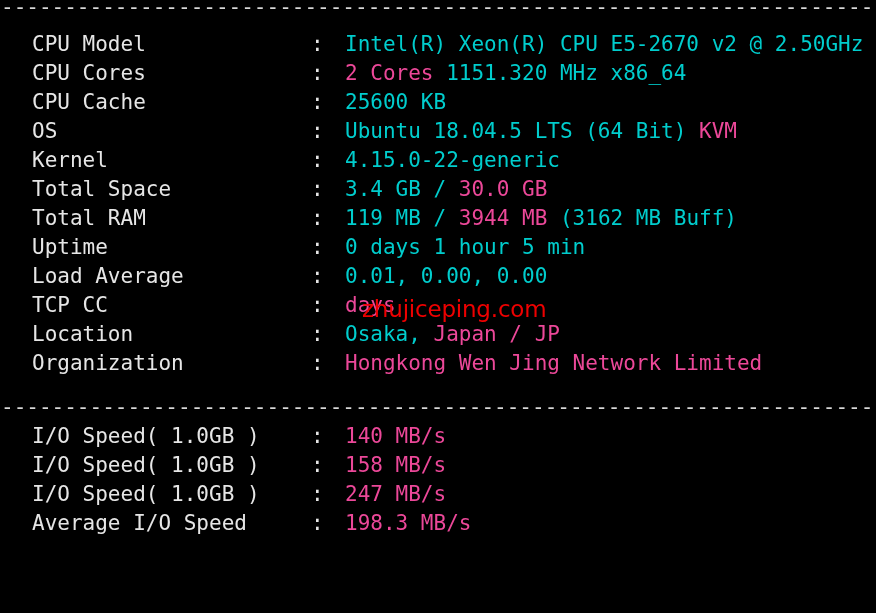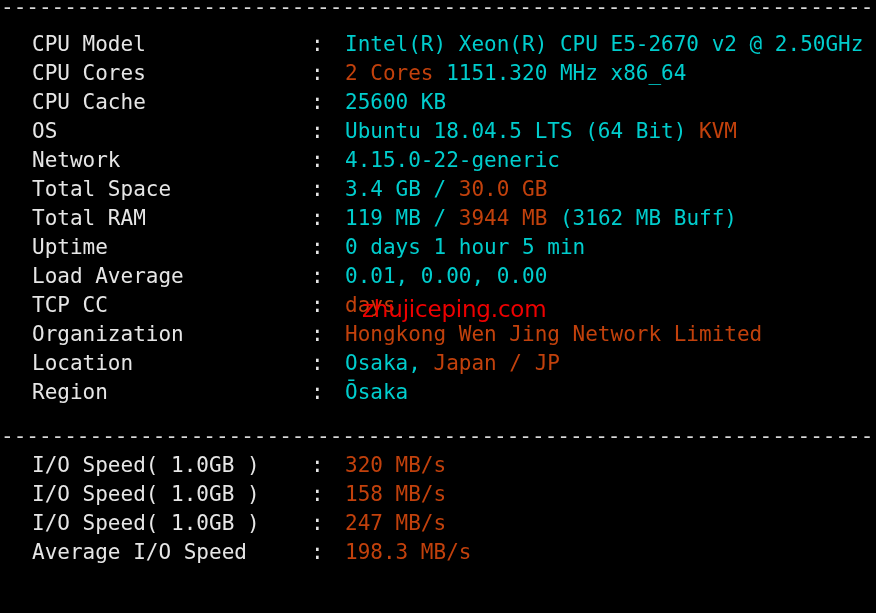--- a/index.html
+++ b/index.html
@@ -59,21 +59,21 @@
     display: inline-block;
     width: 34px;
     color: #e6e6e6;
     vertical-align: top;
   }
   .value {
     display: inline-block;
     vertical-align: top;
   }
   .c-cyan   { color: #00cdcd; }
-  .c-yellow { color: #c2410c; }
+  .c-yellow { color: #ec4899; }
 
   .gap { height: 15px; }
   .gap-sm { height: 8px; }
 
   #watermark {
     position: absolute;
     left: 362px;
     top: 298px;
     color: #ee0000;
     font-family: "DejaVu Sans", "Liberation Sans", sans-serif;
@@ -91,37 +91,36 @@
 
   <div class="sep">------------------------------------------------------------------------------------------------------------------------</div>
 
   <div class="gap-sm"></div>
 
   <div class="rows" id="system-rows">
       <div class="row"><span class="label">CPU Model</span><span class="colon">:</span><span class="value"><span class="c-cyan">Intel(R) Xeon(R) CPU E5-2670 v2 @ 2.50GHz</span></span></div>
       <div class="row"><span class="label">CPU Cores</span><span class="colon">:</span><span class="value"><span class="c-yellow">2 Cores </span><span class="c-cyan">1151.320 MHz x86_64</span></span></div>
       <div class="row"><span class="label">CPU Cache</span><span class="colon">:</span><span class="value"><span class="c-cyan">25600 KB</span></span></div>
       <div class="row"><span class="label">OS</span><span class="colon">:</span><span class="value"><span class="c-cyan">Ubuntu 18.04.5 LTS (64 Bit) </span><span class="c-yellow">KVM</span></span></div>
-      <div class="row"><span class="label">Network</span><span class="colon">:</span><span class="value"><span class="c-cyan">4.15.0-22-generic</span></span></div>
+      <div class="row"><span class="label">Kernel</span><span class="colon">:</span><span class="value"><span class="c-cyan">4.15.0-22-generic</span></span></div>
       <div class="row"><span class="label">Total Space</span><span class="colon">:</span><span class="value"><span class="c-cyan">3.4 GB / </span><span class="c-yellow">30.0 GB</span></span></div>
       <div class="row"><span class="label">Total RAM</span><span class="colon">:</span><span class="value"><span class="c-cyan">119 MB / </span><span class="c-yellow">3944 MB </span><span class="c-cyan">(3162 MB Buff)</span></span></div>
       <div class="row"><span class="label">Uptime</span><span class="colon">:</span><span class="value"><span class="c-cyan">0 days 1 hour 5 min</span></span></div>
       <div class="row"><span class="label">Load Average</span><span class="colon">:</span><span class="value"><span class="c-cyan">0.01, 0.00, 0.00</span></span></div>
       <div class="row"><span class="label">TCP CC</span><span class="colon">:</span><span class="value"><span class="c-yellow">days</span></span></div>
+      <div class="row"><span class="label">Location</span><span class="colon">:</span><span class="value"><span class="c-cyan">Osaka, </span><span class="c-yellow">Japan / JP</span></span></div>
       <div class="row"><span class="label">Organization</span><span class="colon">:</span><span class="value"><span class="c-yellow">Hongkong Wen Jing Network Limited</span></span></div>
-      <div class="row"><span class="label">Location</span><span class="colon">:</span><span class="value"><span class="c-cyan">Osaka, </span><span class="c-yellow">Japan / JP</span></span></div>
-      <div class="row"><span class="label">Region</span><span class="colon">:</span><span class="value"><span class="c-cyan">Ōsaka</span></span></div>
     </div>
 
   <div class="gap"></div>
 
   <div class="sep">------------------------------------------------------------------------------------------------------------------------</div>
 
   <div class="rows" id="io-rows">
-      <div class="row"><span class="label">I/O Speed( 1.0GB )</span><span class="colon">:</span><span class="value"><span class="c-yellow">320 MB/s</span></span></div>
+      <div class="row"><span class="label">I/O Speed( 1.0GB )</span><span class="colon">:</span><span class="value"><span class="c-yellow">140 MB/s</span></span></div>
       <div class="row"><span class="label">I/O Speed( 1.0GB )</span><span class="colon">:</span><span class="value"><span class="c-yellow">158 MB/s</span></span></div>
       <div class="row"><span class="label">I/O Speed( 1.0GB )</span><span class="colon">:</span><span class="value"><span class="c-yellow">247 MB/s</span></span></div>
       <div class="row"><span class="label">Average I/O Speed</span><span class="colon">:</span><span class="value"><span class="c-yellow">198.3 MB/s</span></span></div>
     </div>
 
   <div id="watermark">zhujiceping.com</div>
 
 </div>
 
 </body></html>

